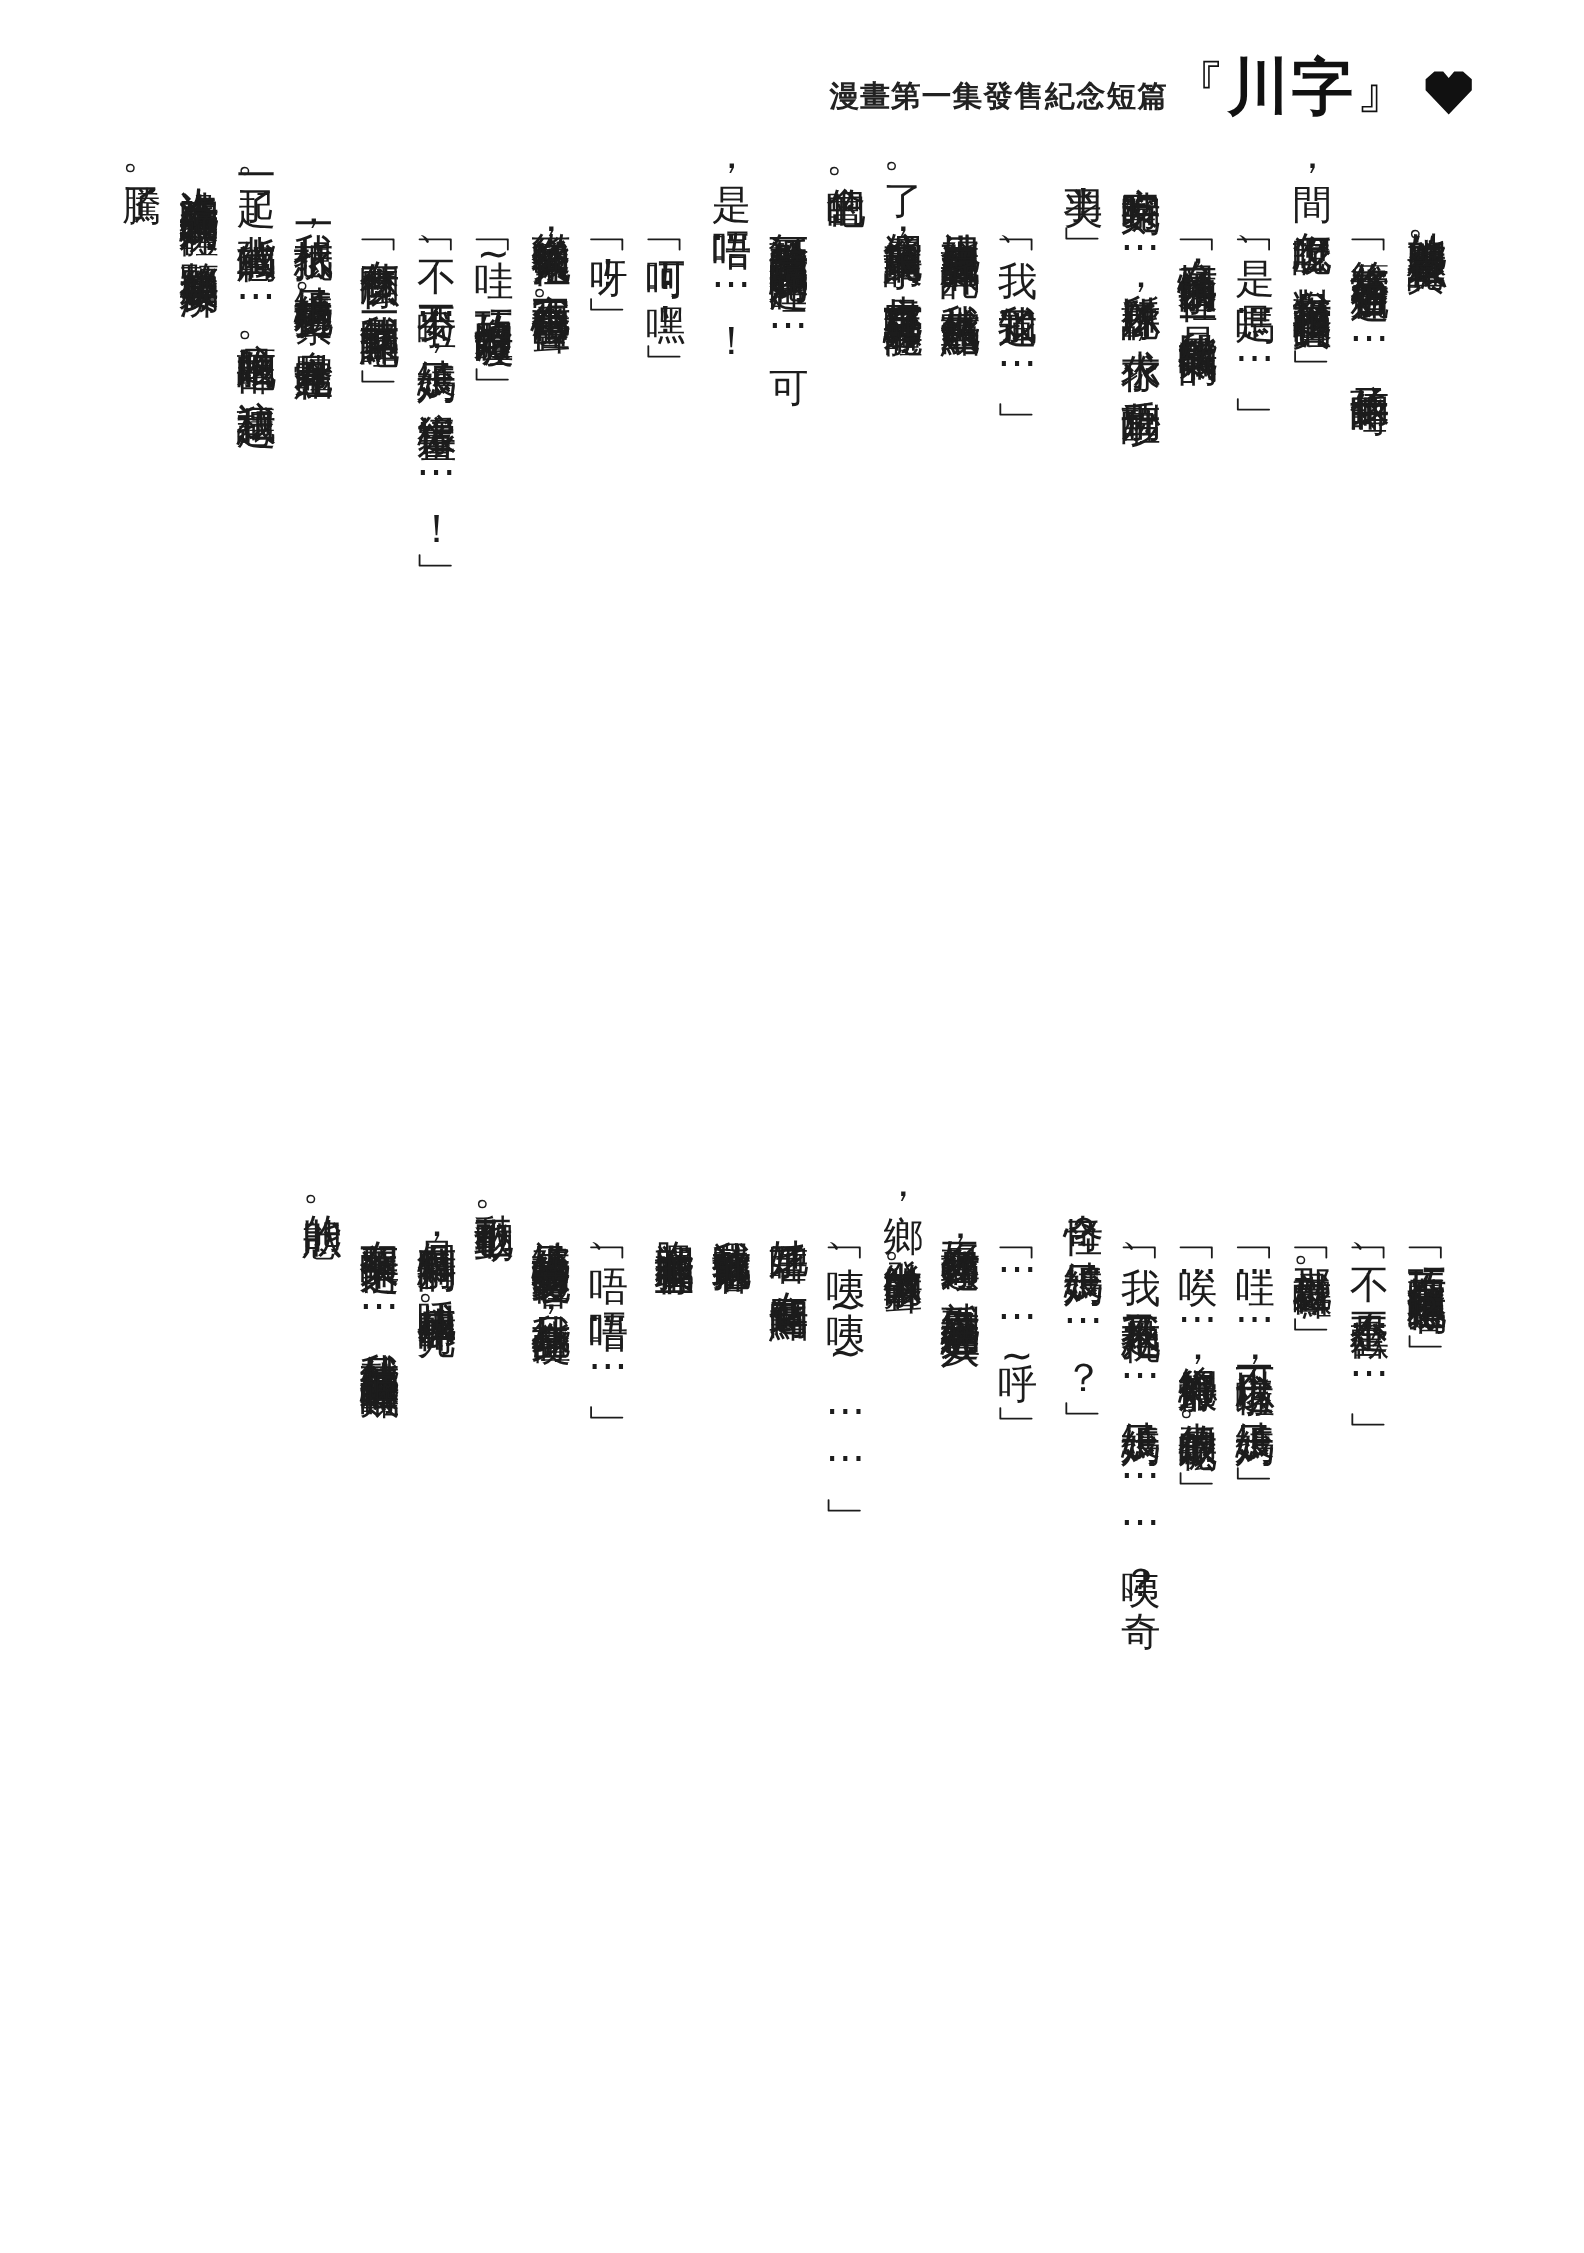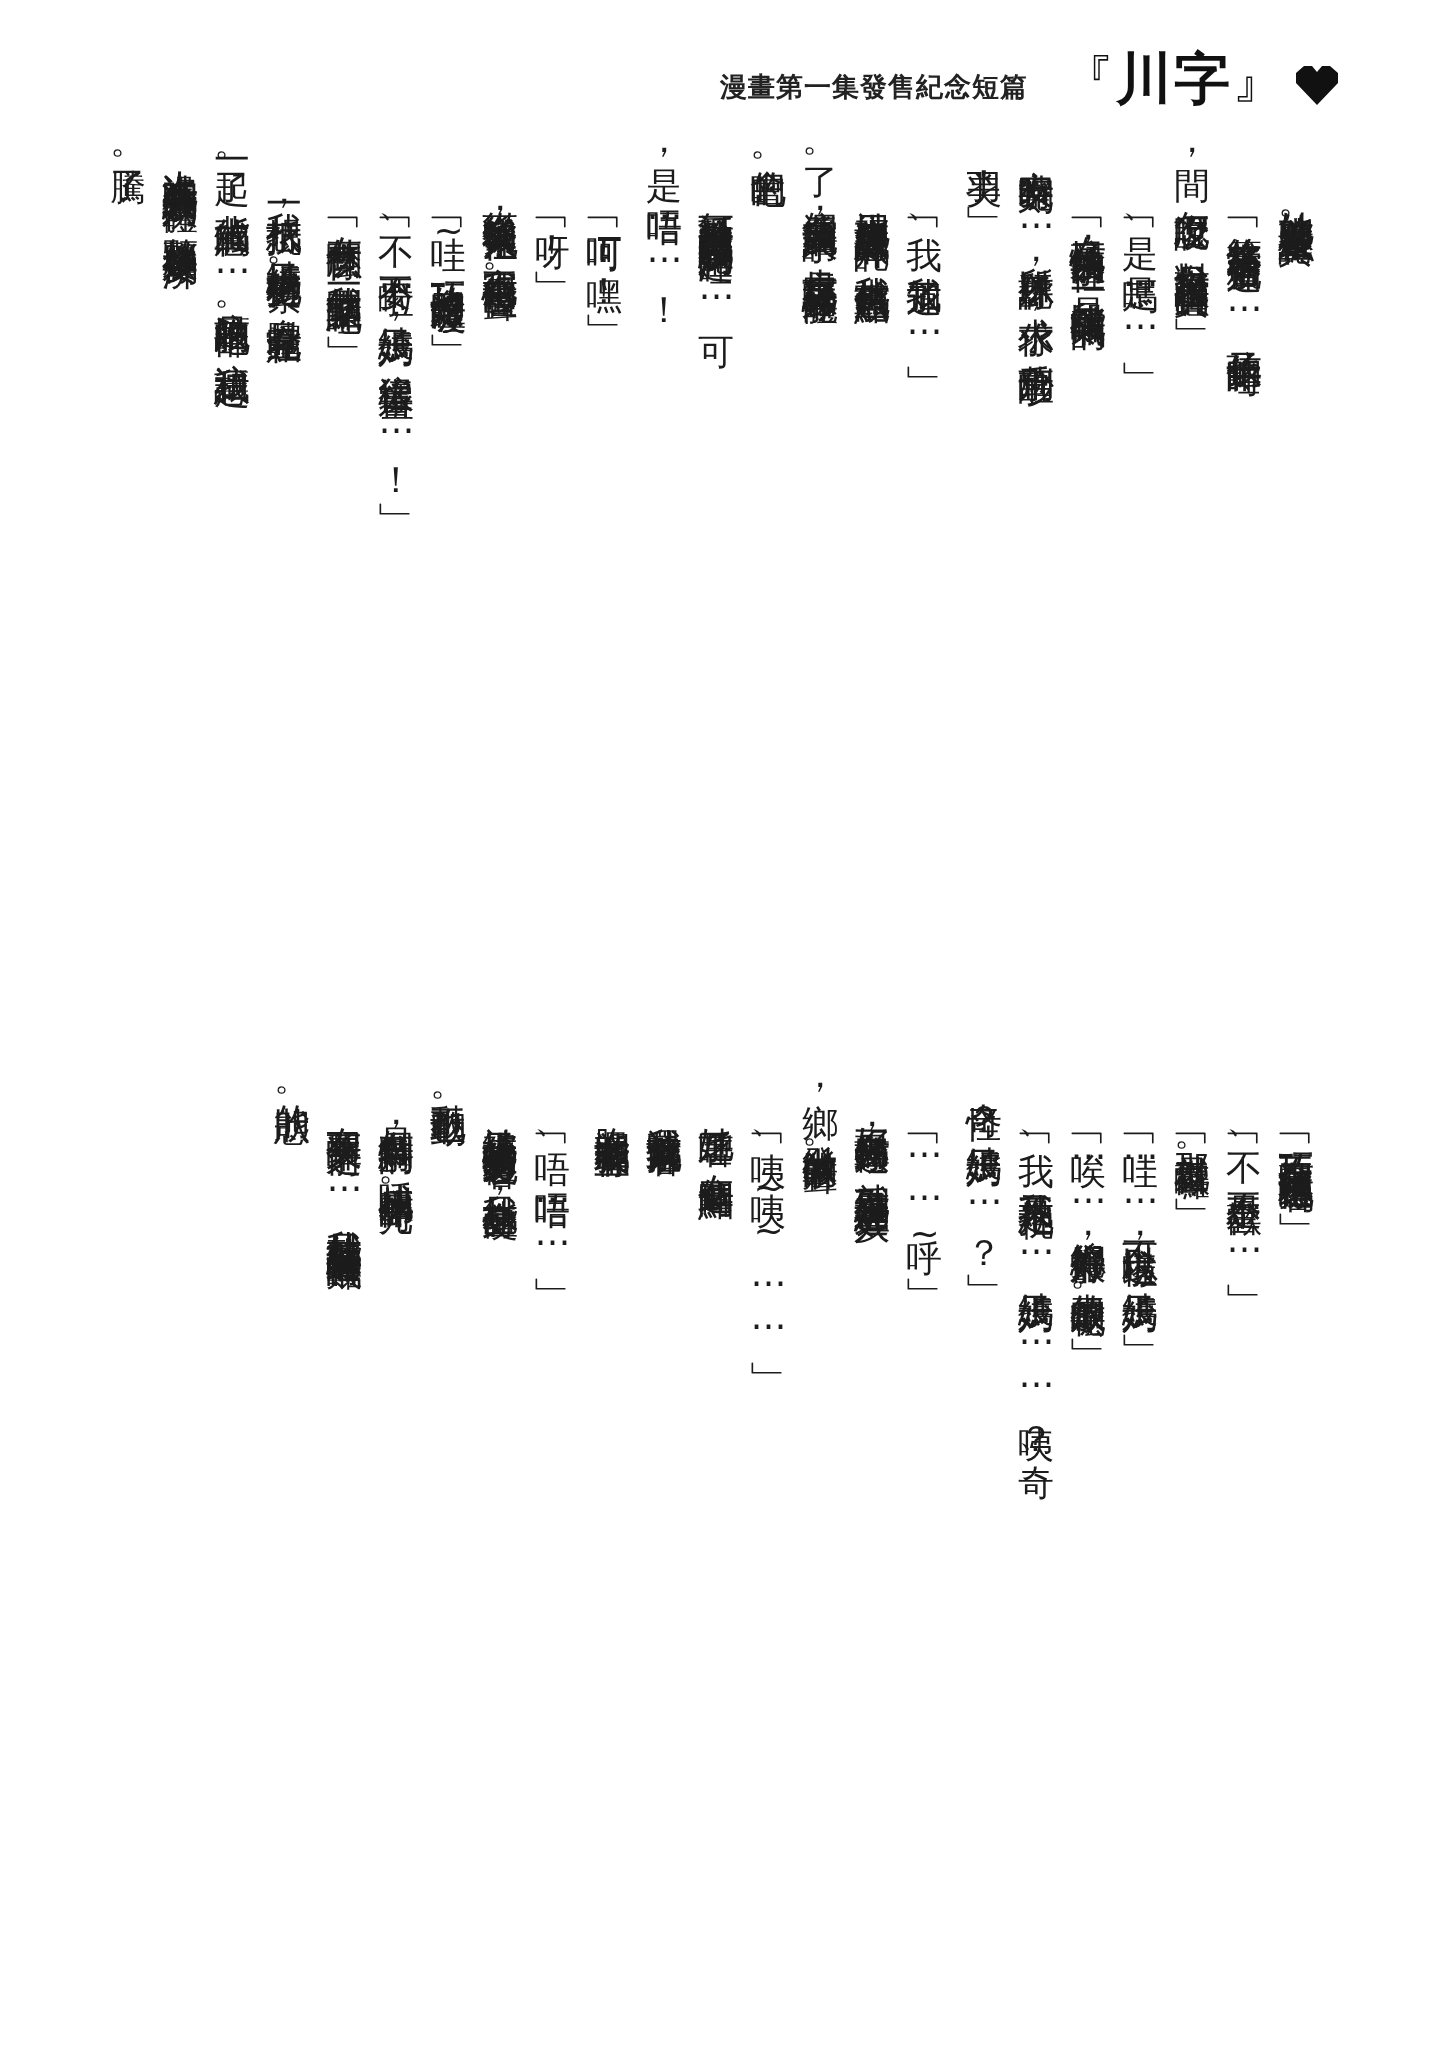--- a/index.html
+++ b/index.html
@@ -15,21 +15,20 @@
       font-family: "DejaVu Sans", "Liberation Sans", sans-serif;
       color: #1a1a1a;
     }
     .header {
       position: absolute;
       top: 40px;
       right: 100px;
       height: 80px;
       display: flex;
       align-items: center;
-      gap: 34px;
     }
     .header-subtitle {
       font-size: 27px;
       font-weight: bold;
       letter-spacing: 1px;
       color: #222;
       margin-top: 14px;
     }
     .header-title {
       font-size: 56px;

